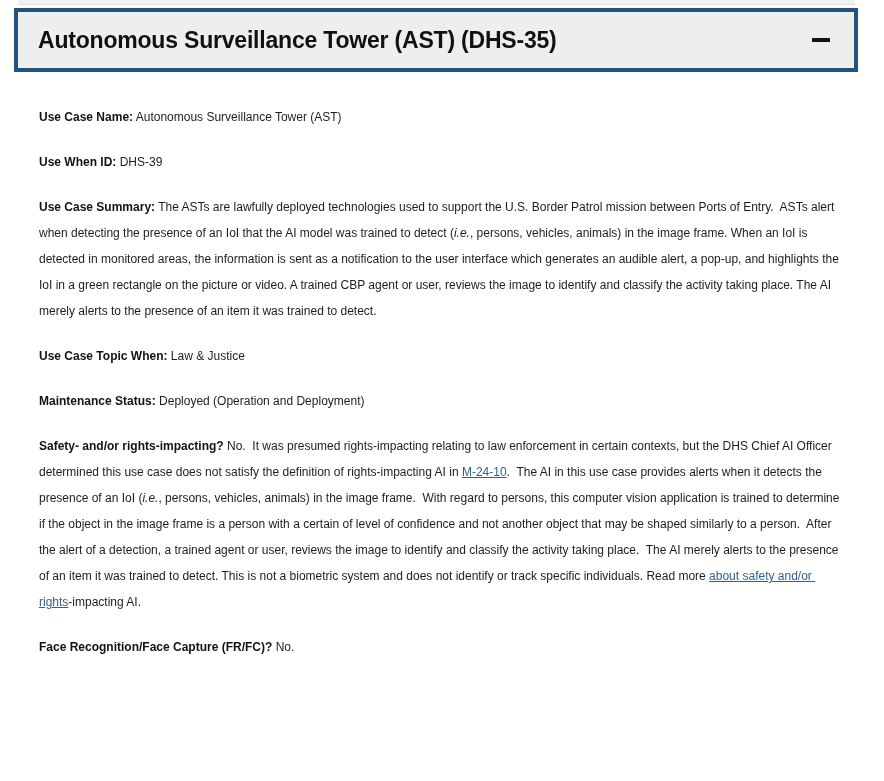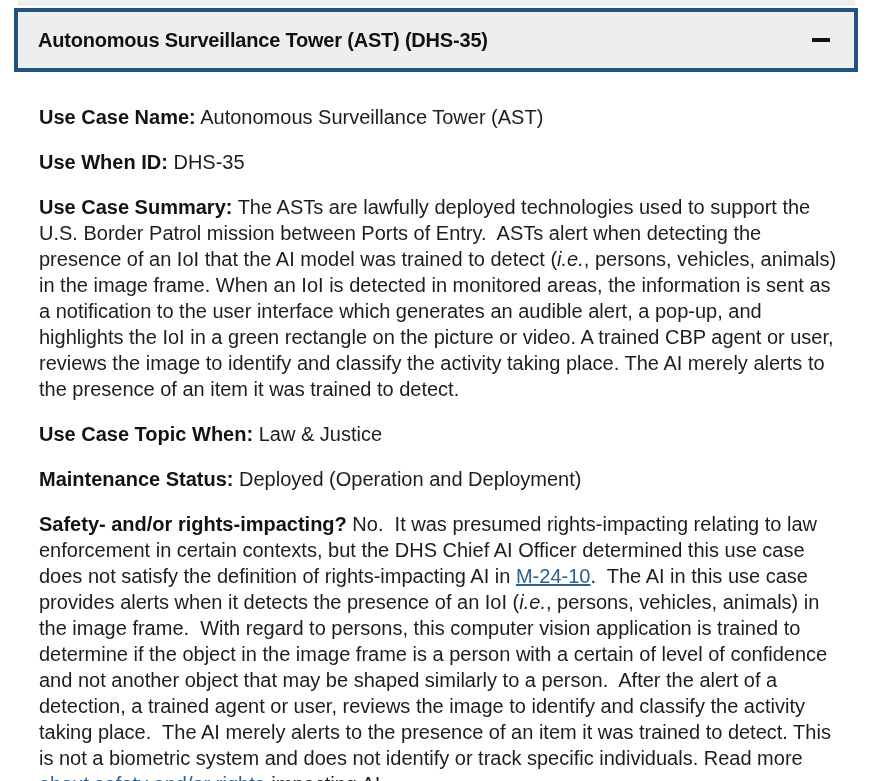--- a/index.html
+++ b/index.html
@@ -30,41 +30,41 @@
     height: 64px;
     box-sizing: border-box;
     background: #edefef;
     border: 4px solid #24537e;
     display: flex;
     align-items: center;
     padding: 0 24px 0 20px;
     cursor: pointer;
   }
   .accordion-title {
-    font-size: 20px;
+    font-size: 23px;
     font-weight: bold;
     letter-spacing: -0.2px;
     color: #0f1114;
   }
   .minus-icon {
     margin-left: auto;
     width: 18px;
     height: 4px;
     background: #131313;
     border-radius: 0.5px;
   }
   .content {
     position: absolute;
     left: 39px;
     top: 104px;
     width: 801px;
   }
   .content p.para {
     margin: 0 0 19px 0;
-    font-size: 20px;
+    font-size: 12px;
     line-height: 26px;
     white-space: pre-wrap;
     color: #1c1d1f;
   }
   .content p.para strong {
     color: #121315;
   }
   .content p.para em {
   }
   .content p.para a {
@@ -77,18 +77,19 @@
 
 <div class="top-strip"></div>
 
 <button class="accordion-header" style="font-family: inherit; text-align: left;">
   <span class="accordion-title">Autonomous Surveillance Tower (AST) (DHS-35)</span>
   <span class="minus-icon"></span>
 </button>
 
 <div class="content" id="use-case-details">
     <p class="para"><strong>Use Case Name:</strong><span> Autonomous Surveillance Tower (AST)</span></p>
-    <p class="para"><strong>Use When ID:</strong><span> DHS-35</span></p>
+    <p class="para"><strong>Use When ID:</strong><span> DHS-39</span></p>
     <p class="para"><strong>Use Case Summary:</strong><span> The ASTs are lawfully deployed technologies used to support the U.S. Border Patrol mission between Ports of Entry.  ASTs alert when detecting the presence of an IoI that the AI model was trained to detect (</span><em>i.e.</em><span>, persons, vehicles, animals) in the image frame. When an IoI is detected in monitored areas, the information is sent as a notification to the user interface which generates an audible alert, a pop-up, and highlights the IoI in a green rectangle on the picture or video. A trained CBP agent or user, reviews the image to identify and classify the activity taking place. The AI merely alerts to the presence of an item it was trained to detect.</span></p>
     <p class="para"><strong>Use Case Topic When:</strong><span> Law &amp; Justice</span></p>
     <p class="para"><strong>Maintenance Status:</strong><span> Deployed (Operation and Deployment)</span></p>
     <p class="para"><strong>Safety- and/or rights-impacting?</strong><span> No.  It was presumed rights-impacting relating to law enforcement in certain contexts, but the DHS Chief AI Officer determined this use case does not satisfy the definition of rights-impacting AI in </span><a href="#">M-24-10</a><span>.  The AI in this use case provides alerts when it detects the presence of an IoI (</span><em>i.e.</em><span>, persons, vehicles, animals) in the image frame.  With regard to persons, this computer vision application is trained to determine if the object in the image frame is a person with a certain of level of confidence and not another object that may be shaped similarly to a person.  After the alert of a detection, a trained agent or user, reviews the image to identify and classify the activity taking place.  The AI merely alerts to the presence of an item it was trained to detect. This is not a biometric system and does not identify or track specific individuals. Read more </span><a href="#">about safety and/or rights</a><span>-impacting AI.</span></p>
+    <p class="para"><strong>Face Recognition/Face Capture (FR/FC)?</strong><span> No.</span></p>
   </div>
 
 </body></html>

